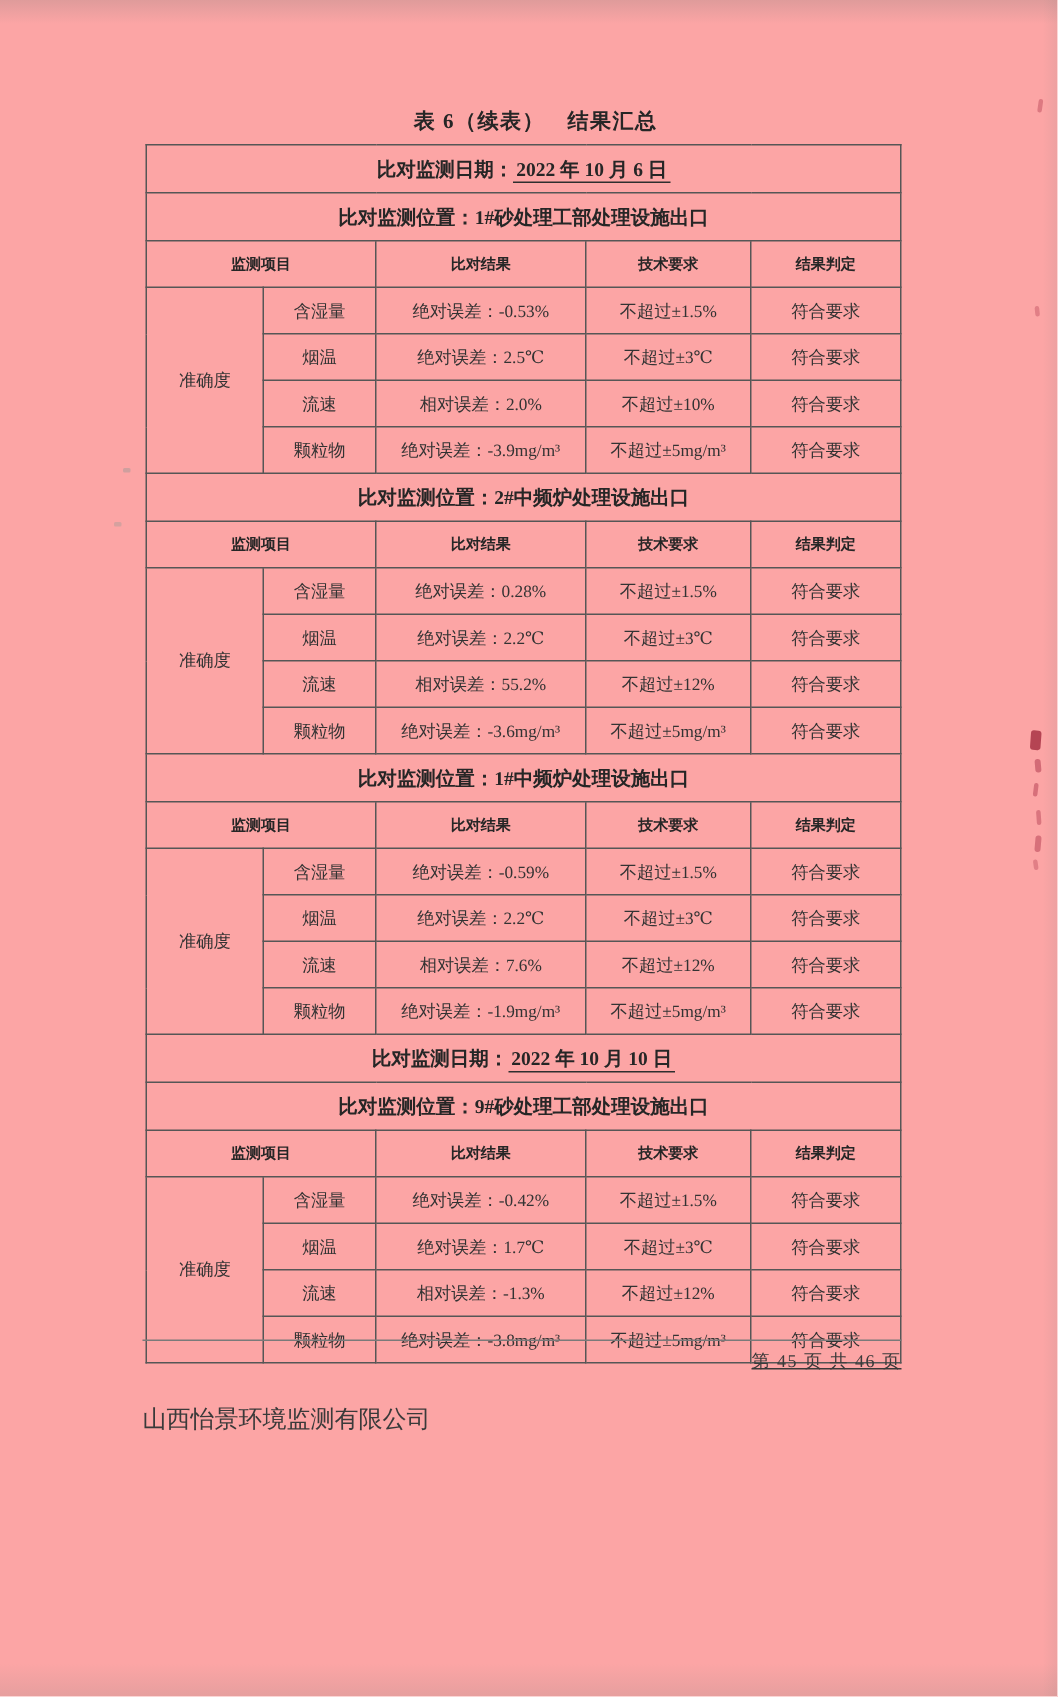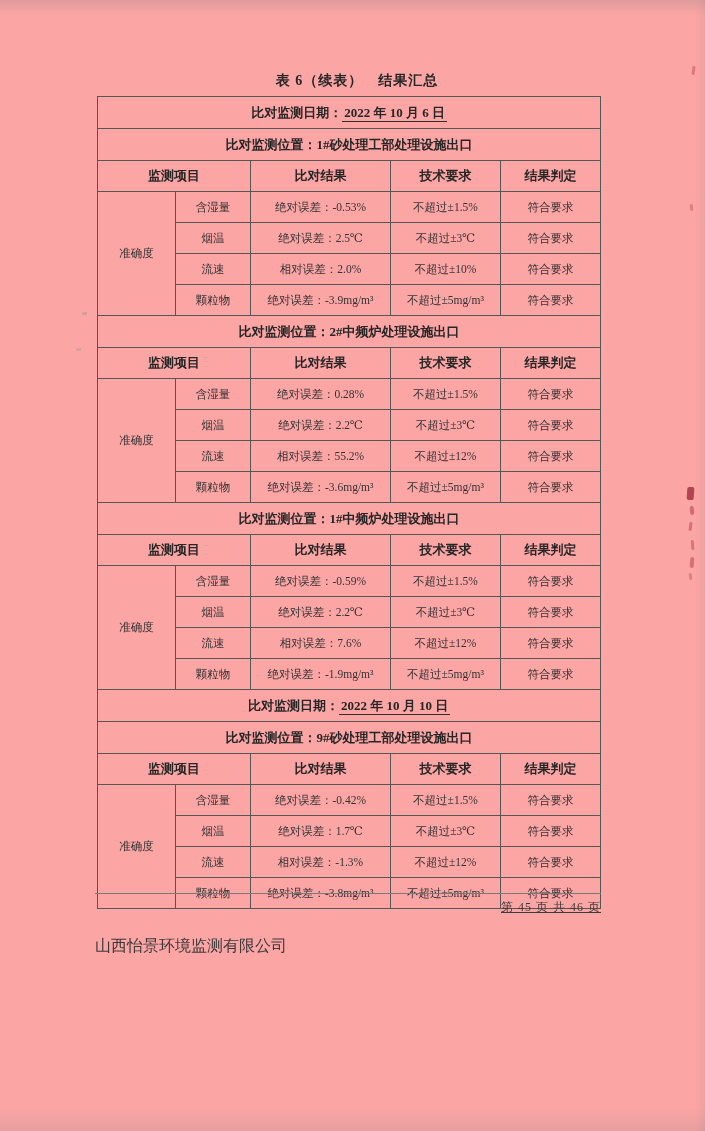--- a/index.html
+++ b/index.html
@@ -45,21 +45,21 @@
     table-layout: fixed;
   }
   table.results td {
     border: 1px solid #565656;
     text-align: center;
     vertical-align: middle;
     padding: 0;
     overflow: hidden;
   }
   tr.band td { height: 31px; font-weight: bold; font-size: 13px; color: #262626; }
-  tr.head td { height: 30px; font-weight: bold; font-size: 13px; color: #262626; }
+  tr.head td { height: 30px; font-weight: bold; font-size: 10px; color: #262626; }
   tr.data td { height: 30px; font-size: 11.5px; color: #333333; }
   td.acc { font-size: 12px; color: #333333; }
   .u { border-bottom: 1px solid #2e2e2e; padding: 0 2px 1px 2px; }
   .footer-rule {
     position: absolute;
     top: 893px; left: 95px; width: 506px; height: 1px;
     background: #7a7a7a;
   }
   .footer-company {
     position: absolute;

